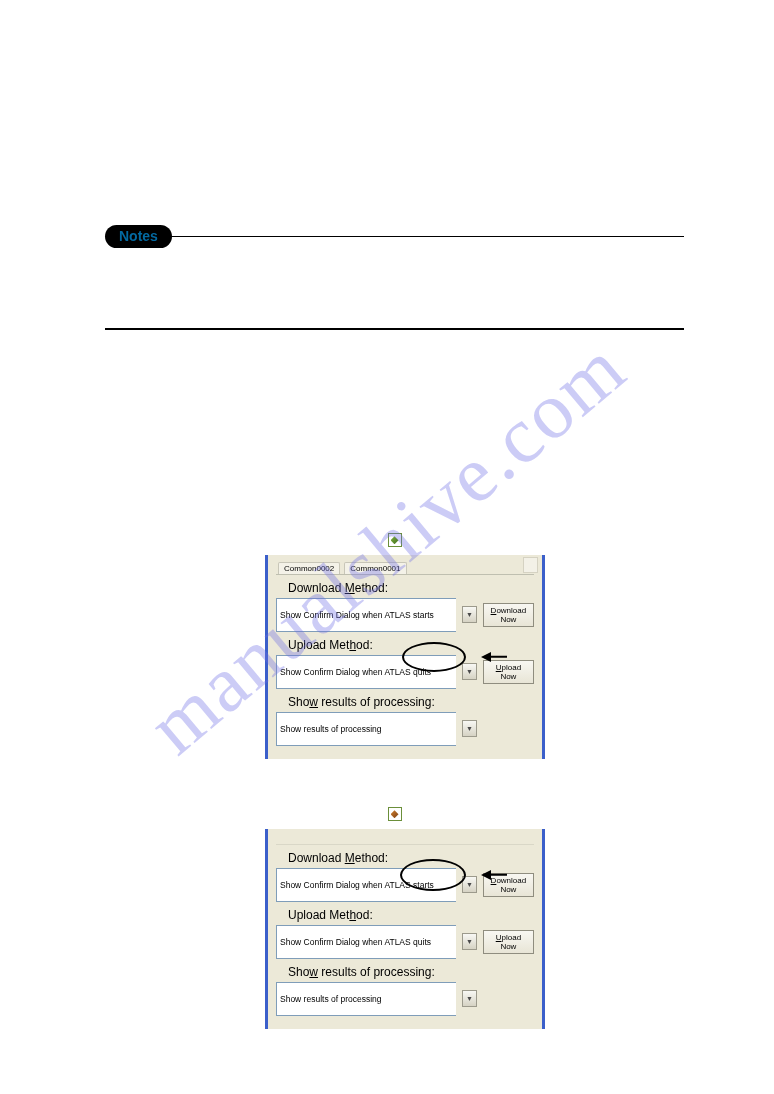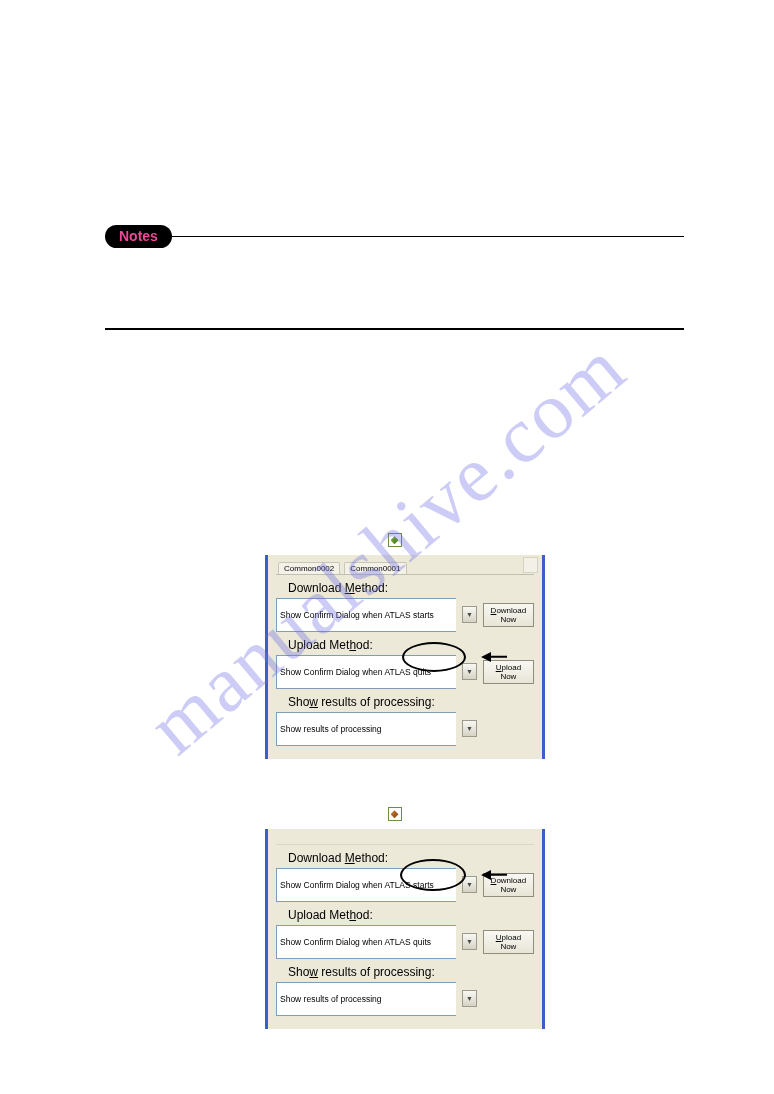--- a/index.html
+++ b/index.html
@@ -23,21 +23,21 @@
     white-space: nowrap;
     font-family: "Times New Roman", serif;
     letter-spacing: 2px;
     pointer-events: none;
     z-index: 5;
   }
   .page { position: relative; padding: 225px 90px 60px 105px; z-index: 1; }
   .notes-row { display: flex; align-items: center; margin-bottom: 80px; }
   .notes-pill {
     background: #000;
-    color: #ec4899;
+    color: #0369a1;
     border-radius: 14px;
     padding: 3px 14px 4px 14px;
     font-size: 14px;
     font-weight: bold;
   }
   .notes-line { flex: 1; height: 1.5px; background: #000; margin-left: -2px; }
   .full-hr { height: 1.5px; background: #000; margin-bottom: 215px; }
   .dialog {
     width: 280px;
     margin-left: 80px;

